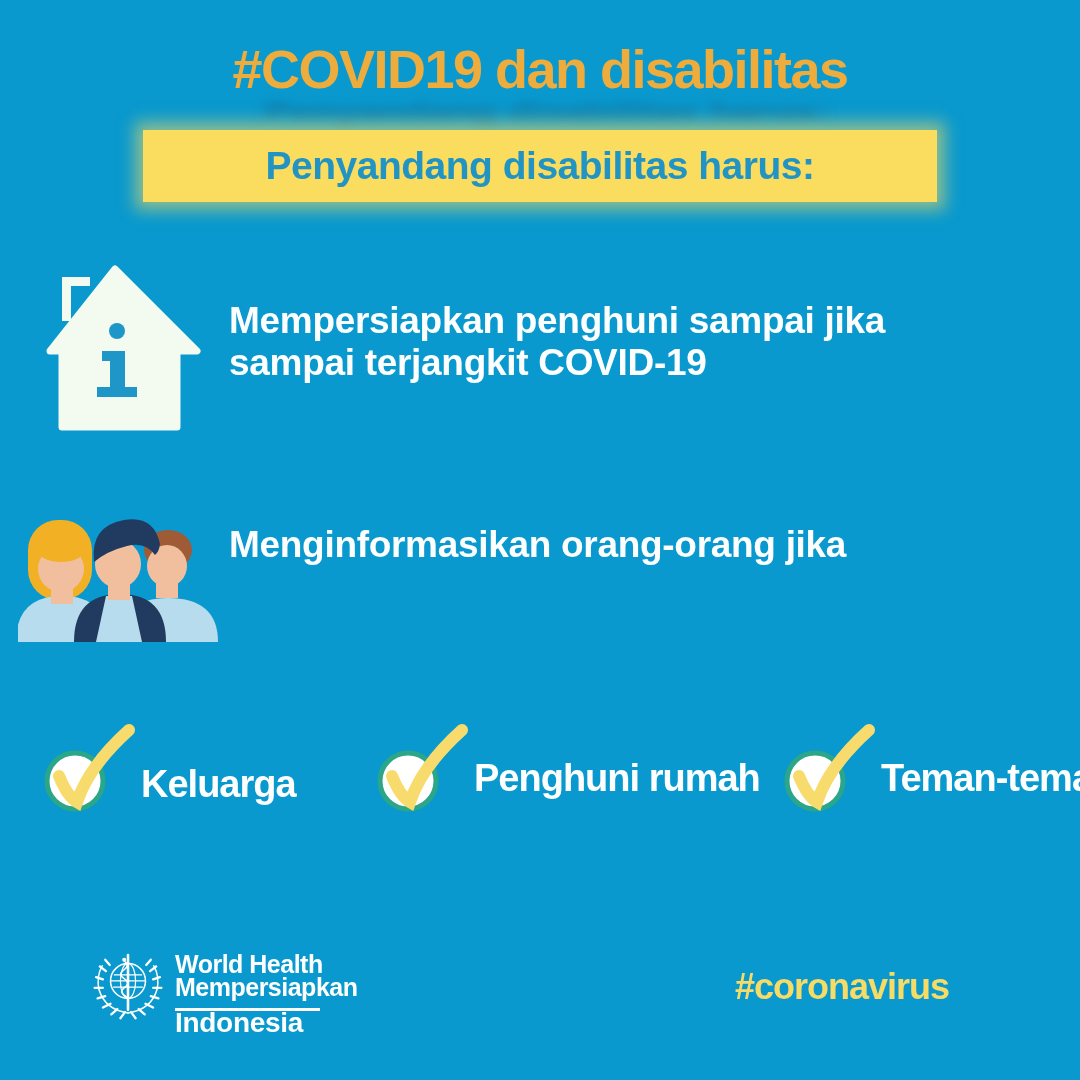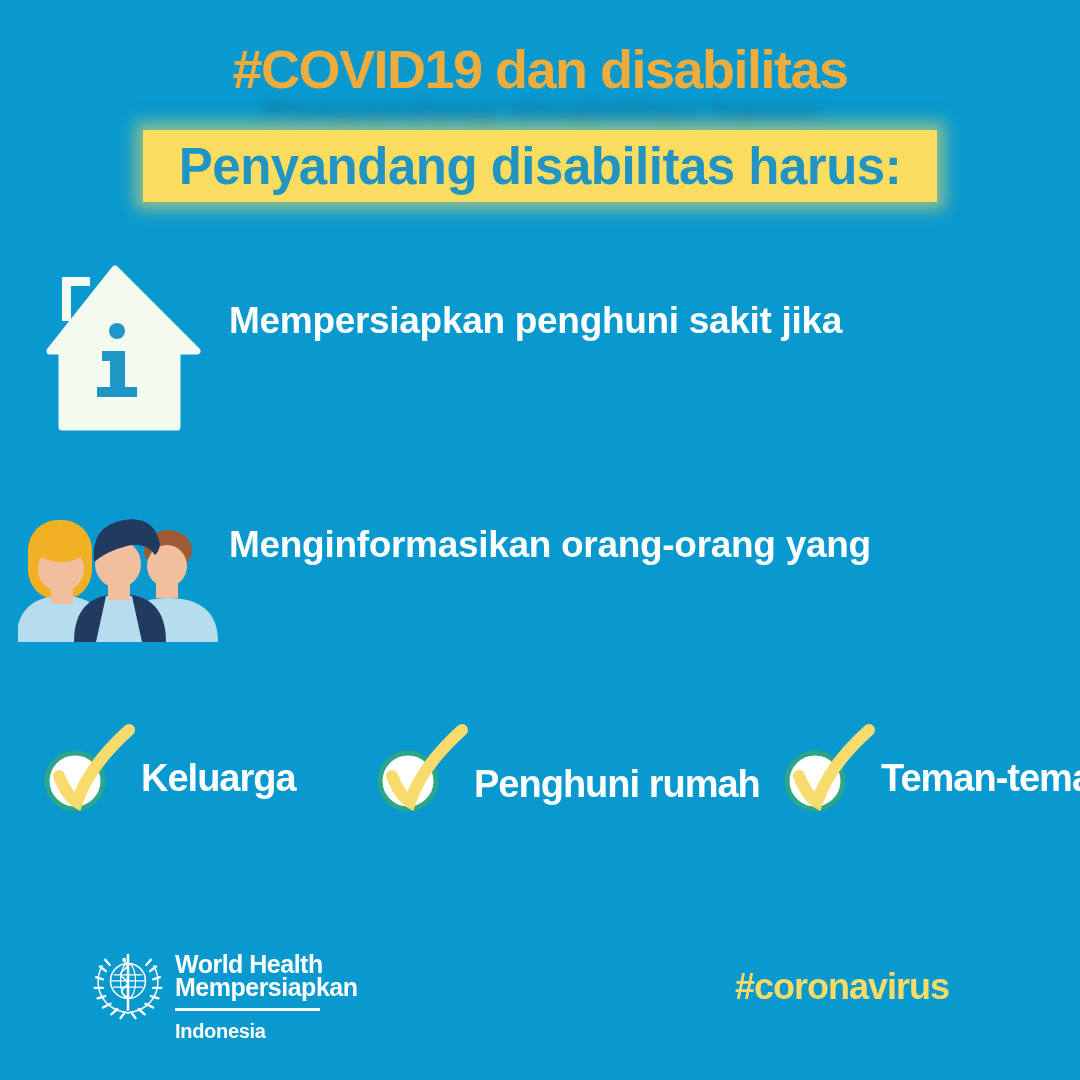--- a/index.html
+++ b/index.html
@@ -28,21 +28,21 @@
     opacity:.5;
     transform:scaleY(.72);
   }
   .banner{
     position:absolute;left:143px;top:130px;width:794px;height:72px;
     background:var(--bannerYellow,#FADC5F);
     box-shadow:0 0 15px 8px rgba(249,220,92,.55);
     display:flex;align-items:center;justify-content:center;
   }
   .banner span{
-    font-size:51px;letter-spacing:-0.5px;
+    font-size:39px;letter-spacing:-0.5px;
     color:var(--bannerBlue,#2294C4);
   }
   .item-icon{position:absolute;}
   .icon-house{left:45px;top:263px;}
   .icon-people{left:18px;top:512px;}
   .item-text{
     position:absolute;left:229px;
     color:var(--white,#FDFEFE);
     font-size:37px;line-height:42px;letter-spacing:-0.3px;
     white-space:nowrap;
@@ -52,31 +52,31 @@
   .check-group{
     position:absolute;top:724px;
     display:flex;align-items:flex-start;
   }
   .check-group .label{
     margin-left:6px;margin-top:33px;
     font-size:38px;letter-spacing:-1px;
     color:var(--white,#FDFEFE);
     white-space:nowrap;
   }
-  .cg-1{left:43px;}
-  .cg-2{left:376px;align-items:center;}
+  .cg-1{left:43px;align-items:center;}
+  .cg-2{left:376px;}
   .cg-3{left:783px;}
   .who-emblem{position:absolute;left:90px;top:946px;}
   .who-text{
     position:absolute;left:175px;top:953px;
     color:var(--white,#FDFEFE);
   }
   .who-line{font-size:25px;line-height:23px;letter-spacing:-0.5px;}
   .who-rule{width:145px;height:3px;background:var(--white,#FDFEFE);margin-top:9px;}
-  .who-country{font-size:20px;line-height:24px;margin-top:8px;letter-spacing:-0.3px;}
+  .who-country{font-size:28px;line-height:24px;letter-spacing:-0.3px;}
   .hashtag{
     position:absolute;left:735px;top:966px;
     font-size:36px;letter-spacing:-1px;
     color:var(--hashYellow,#F6DC67);
     white-space:nowrap;
   }
 </style>
 </head>
 <body>
 
@@ -93,21 +93,22 @@
   <svg class="item-icon icon-house" width="160" height="170" viewBox="0 0 160 170">
     <rect x="17" y="14" width="9" height="44" style="fill:var(--cream)"></rect>
     <rect x="17" y="14" width="28" height="9" style="fill:var(--cream)"></rect>
     <path d="M70,6 L152,88 L132,88 L132,164 L17,164 L17,88 L5,88 Z" style="fill:var(--cream);stroke:var(--cream);stroke-width:7;stroke-linejoin:round"></path>
     <circle cx="72" cy="68" r="8" style="fill:var(--infoBlue)"></circle>
     <rect x="57" y="88" width="15" height="10" style="fill:var(--infoBlue)"></rect>
     <rect x="65" y="88" width="15" height="45" style="fill:var(--infoBlue)"></rect>
     <rect x="52" y="124" width="40" height="10" style="fill:var(--infoBlue)"></rect>
   </svg>
   <div class="item-text item-text-1">
-    <div>Mempersiapkan penghuni sakit jika</div>
+    <div>Mempersiapkan penghuni sampai jika</div>
+    <div>sampai terjangkit COVID-19</div>
   </div>
 
   <svg class="item-icon icon-people" width="200" height="130" viewBox="0 0 200 130">
 
     <rect x="10" y="8" width="64" height="80" rx="30" style="fill:var(--hairYellow)"></rect>
     <path d="M-2,130 q0,-46 46,-46 q46,0 46,46 z" style="fill:var(--shirtBlue)"></path>
     <rect x="33" y="66" width="22" height="26" style="fill:var(--skin)"></rect>
     <ellipse cx="43" cy="57" rx="23" ry="23" style="fill:var(--skin)"></ellipse>
     <ellipse cx="43" cy="36" rx="25" ry="14" style="fill:var(--hairYellow)"></ellipse>
 
@@ -116,21 +117,21 @@
     <ellipse cx="150" cy="38" rx="24" ry="20" style="fill:var(--hairBrown)"></ellipse>
     <ellipse cx="149" cy="54" rx="20" ry="21" style="fill:var(--skin)"></ellipse>
 
     <path d="M56,130 q0,-48 46,-48 q46,0 46,48 z" style="fill:var(--navy)"></path>
     <path d="M88,84 h26 l10,46 h-46 z" style="fill:var(--shirtBlue)"></path>
     <rect x="90" y="66" width="22" height="22" style="fill:var(--skin)"></rect>
     <ellipse cx="100" cy="52" rx="23" ry="24" style="fill:var(--skin)"></ellipse>
     <path d="M76,50 q-4,-36 30,-42 q30,-5 36,24 q-1,8 -5,11 q-10,-14 -28,-9 q-20,5 -33,16 z" style="fill:var(--navy)"></path>
   </svg>
   <div class="item-text item-text-2">
-    <div>Menginformasikan orang-orang yang</div>
+    <div>Menginformasikan orang-orang jika</div>
   </div>
 
   <div class="check-group cg-1">
     <svg width="92" height="88" viewBox="0 0 92 88">
       <circle cx="32" cy="57" r="28" style="fill:#ffffff;stroke:var(--ringGreen);stroke-width:5"></circle>
       <path d="M16,52 Q24,72 34,78 Q46,42 86,6" style="fill:none;stroke:var(--checkYellow);stroke-width:12;stroke-linecap:round"></path>
     </svg>
     <span class="label">Keluarga</span>
   </div>
   <div class="check-group cg-2">

